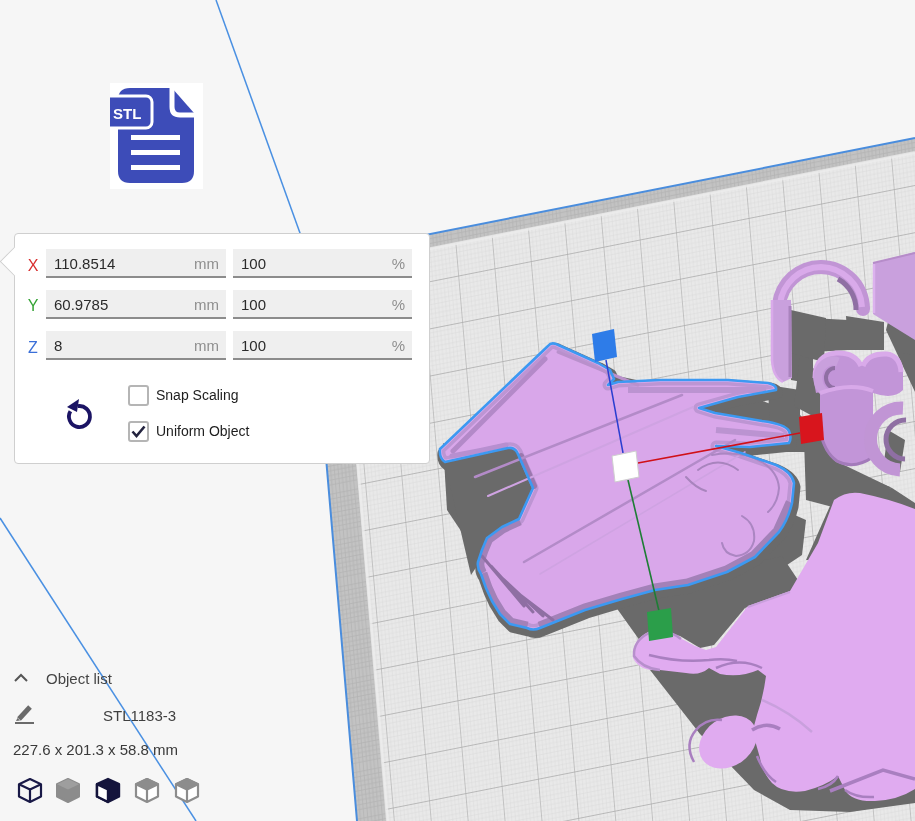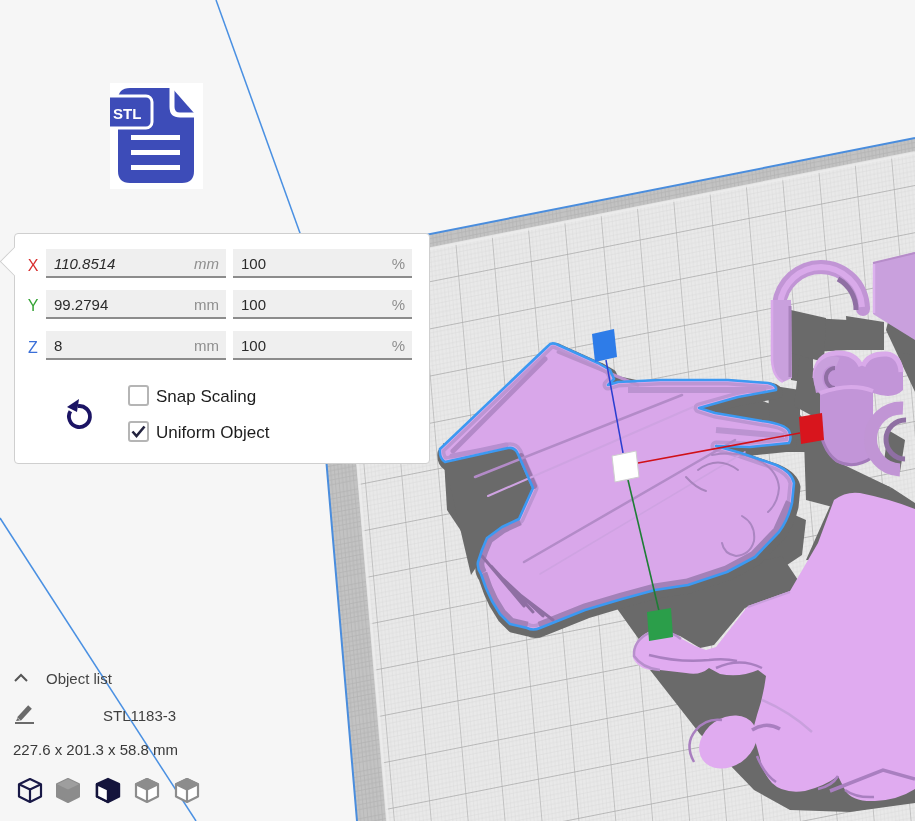--- a/index.html
+++ b/index.html
@@ -6,21 +6,21 @@
 #stage{position:relative;width:915px;height:604px;}
 #scene{position:absolute;left:0;top:0;}
 
 #panel{position:absolute;left:14px;top:233px;width:414px;height:229px;background:#fff;border:1px solid #cfcfcf;border-radius:4px;}
 #notch{position:absolute;left:4px;top:251px;width:20px;height:20px;background:#fff;border-left:1px solid #cfcfcf;border-bottom:1px solid #cfcfcf;transform:rotate(45deg);}
 .axlbl{position:absolute;width:20px;font-size:16px;text-align:center;}
 .fld{position:absolute;height:27px;background:#efefef;border-bottom:2px solid #8c8c8c;font-size:15px;color:#2b2b2b;}
 .fld .v{position:absolute;left:8px;top:6px;}
 .fld .u{position:absolute;right:7px;top:6px;color:#8f8f8f;}
 .cb{position:absolute;width:17px;height:17px;background:#fff;border:2px solid #b5b5b5;border-radius:3px;}
-.cblbl{position:absolute;font-size:17px;color:#1d1d1d;}
+.cblbl{position:absolute;font-size:14px;color:#1d1d1d;}
 
 .btxt{position:absolute;font-size:15px;color:#454545;}
 </style>
 </head>
 <body>
 <div id="stage">
 <svg id="scene" width="915" height="821" viewBox="0 0 915 821">
 <defs>
 <pattern id="grid" patternUnits="userSpaceOnUse" width="10" height="10" patternTransform="matrix(3.63,-0.72,0.395,4.64,309,258)">
   <rect x="0" y="0" width="10" height="10" fill="#e9e9e9"></rect>
@@ -168,30 +168,30 @@
 <rect x="21" y="52" width="49" height="5" fill="#ffffff"></rect>
 <rect x="21" y="67" width="49" height="5" fill="#ffffff"></rect>
 <rect x="21" y="82" width="49" height="5" fill="#ffffff"></rect>
 </svg>
 
 <div id="panel"></div>
 <div id="notch"></div>
 <div class="axlbl" style="left:23px;top:257px;color:#d93030;">X</div>
 <div class="axlbl" style="left:23px;top:297px;color:#35a335;">Y</div>
 <div class="axlbl" style="left:23px;top:339px;color:#3a6fd8;">Z</div>
-<div class="fld" style="left:46px;top:249px;width:180px;font-style:italic;">
+<div class="fld" style="left:46px;top:249px;width:180px;">
       <span class="v">110.8514</span>
       <span class="u">mm</span>
     </div>
 <div class="fld" style="left:233px;top:249px;width:179px;">
       <span class="v">100</span>
       <span class="u">%</span>
     </div>
 <div class="fld" style="left:46px;top:290px;width:180px;">
-      <span class="v">99.2794</span>
+      <span class="v">60.9785</span>
       <span class="u">mm</span>
     </div>
 <div class="fld" style="left:233px;top:290px;width:179px;">
       <span class="v">100</span>
       <span class="u">%</span>
     </div>
 <div class="fld" style="left:46px;top:331px;width:180px;">
       <span class="v">8</span>
       <span class="u">mm</span>
     </div>

